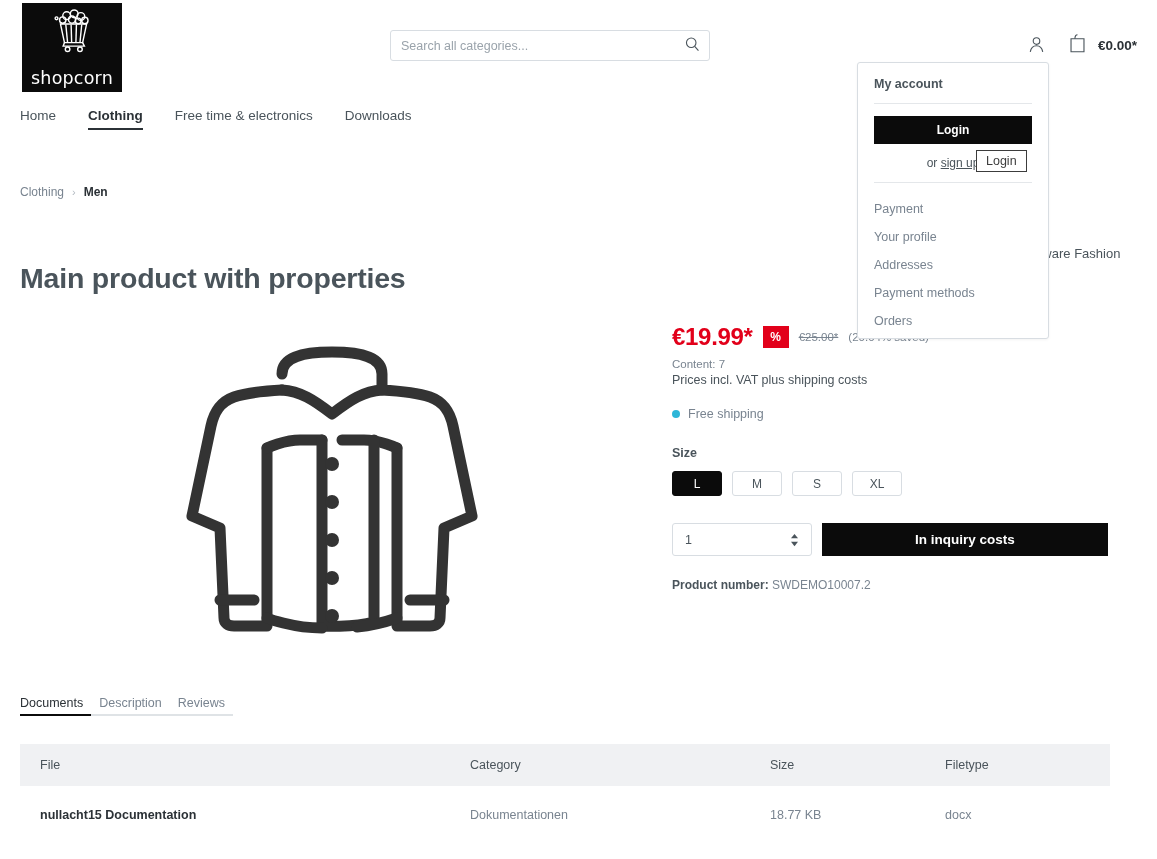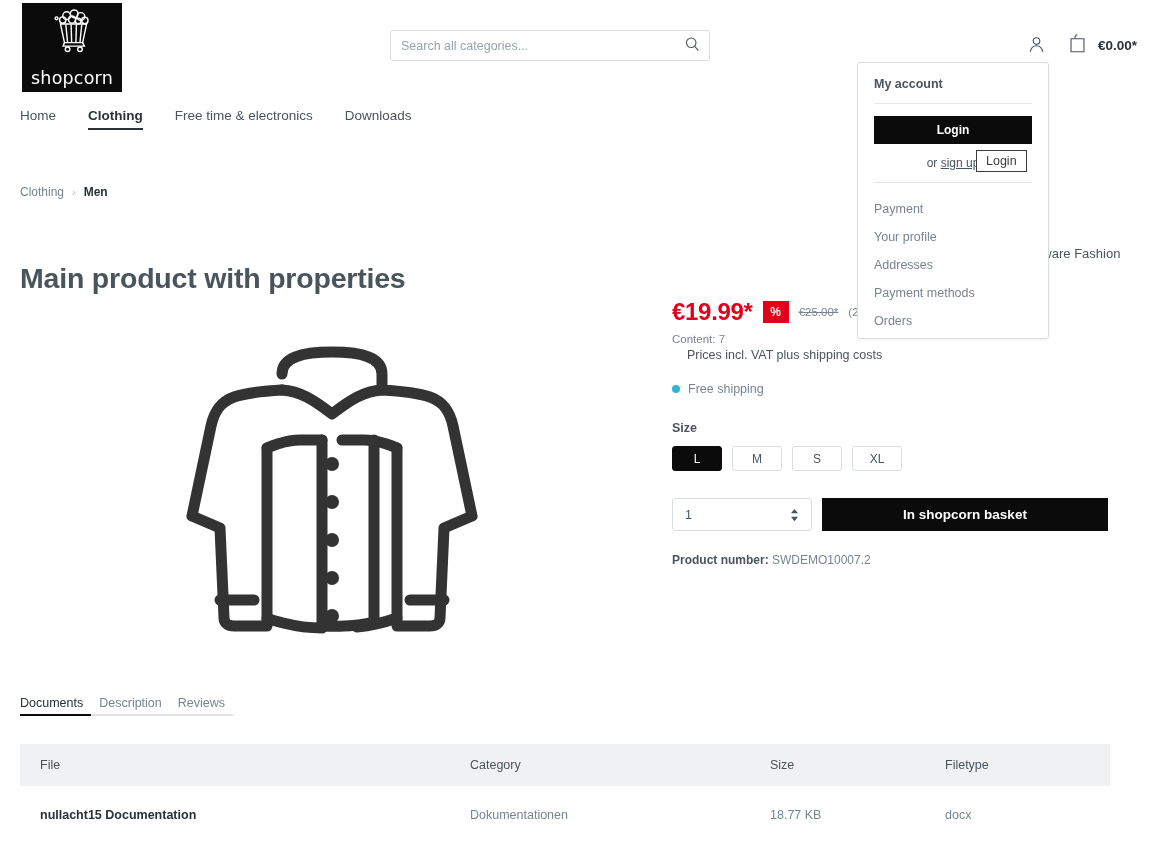--- a/index.html
+++ b/index.html
@@ -93,35 +93,35 @@
   }
 
   
   .gallery {
     position:absolute; left:20px; top:300px;
     width:624px; height:380px;
     display:flex; align-items:center; justify-content:center;
   }
 
   
-  .buy { position:absolute; left:672px; top:224px; width:436px; }
+  .buy { position:absolute; left:672px; top:249px; width:436px; }
   .manufacturer {
     position:absolute; left:1012px; top:246px;
     font-size:13px; color:#4a545b;
   }
   .price-row { display:flex; align-items:center; gap:10px; margin-top:74px; }
   .price-now { font-size:24px; font-weight:bold; color:#e2001a; letter-spacing:-0.3px; }
   .pct-badge {
     background:#e2001a; color:#fff; font-size:12px; font-weight:bold;
     width:26px; height:22px; display:flex; align-items:center; justify-content:center;
   }
   .price-old { font-size:11.5px; color:#798490; text-decoration:line-through; }
   .price-saved { font-size:11.5px; color:#798490; }
   .content-line { font-size:11.5px; color:#798490; margin-top:7px; }
-  .tax-line { font-size:12.5px; color:#4a545b; margin-top:3px;margin-left:15px; }
+  .tax-line { font-size:12.5px; color:#4a545b; margin-top:3px; }
 
   .shipping-row { display:flex; align-items:center; gap:8px; margin-top:20px; }
   .ship-dot { width:8px; height:8px; border-radius:50%; background:#2eb6d8; }
   .ship-text { font-size:12.5px; color:#798490; }
 
   .size-label { font-size:12.5px; font-weight:bold; color:#4a545b; margin-top:25px; }
   .size-opts { display:flex; gap:10px; margin-top:11px; }
   .size-opt {
     width:50px; height:25px; border:1px solid #d8dde2; border-radius:3px;
     background:#fff; color:#4a545b; font-size:12px;
@@ -353,21 +353,21 @@
     <div class="buy-row">
       <div class="qty">
         <span>1</span>
         <span class="qty-arrows">
           <svg viewBox="0 0 10 16" width="9" height="14">
             <path d="M5 1 L9 6 L1 6 Z" fill="#4a545b"></path>
             <path d="M5 15 L9 10 L1 10 Z" fill="#4a545b"></path>
           </svg>
         </span>
       </div>
-      <button class="add-btn">In shopcorn basket</button>
+      <button class="add-btn">In inquiry costs</button>
     </div>
 
     <div class="prodnum">
       <b>Product number:</b>
       <span>SWDEMO10007.2</span>
     </div>
   </div>
 
   <div class="acct-panel">
     <div class="acct-title">My account</div>

